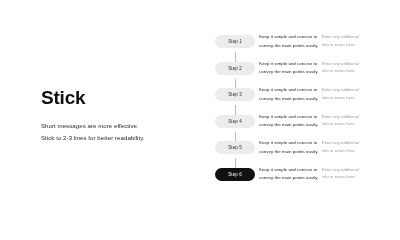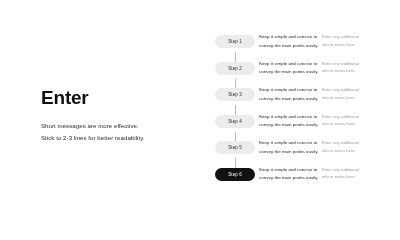--- a/index.html
+++ b/index.html
@@ -106,21 +106,21 @@
     letter-spacing: 0.04px;
   }
   .line { display: block; white-space: nowrap; }
 </style>
 </head>
 <body>
 
 <div class="slide">
 
   <div class="title-block">
-    <div class="page-title">Enter</div>
+    <div class="page-title">Stick</div>
     <div class="subtitle-line">Short messages are more effective.</div>
     <div class="subtitle-line">Stick to 2-3 lines for better readability.</div>
   </div>
 
   <div class="steps">
 
     <div class="step-row">
       <span class="connector"></span>
       <div class="pill">Step 1</div>
       <div class="desc">

